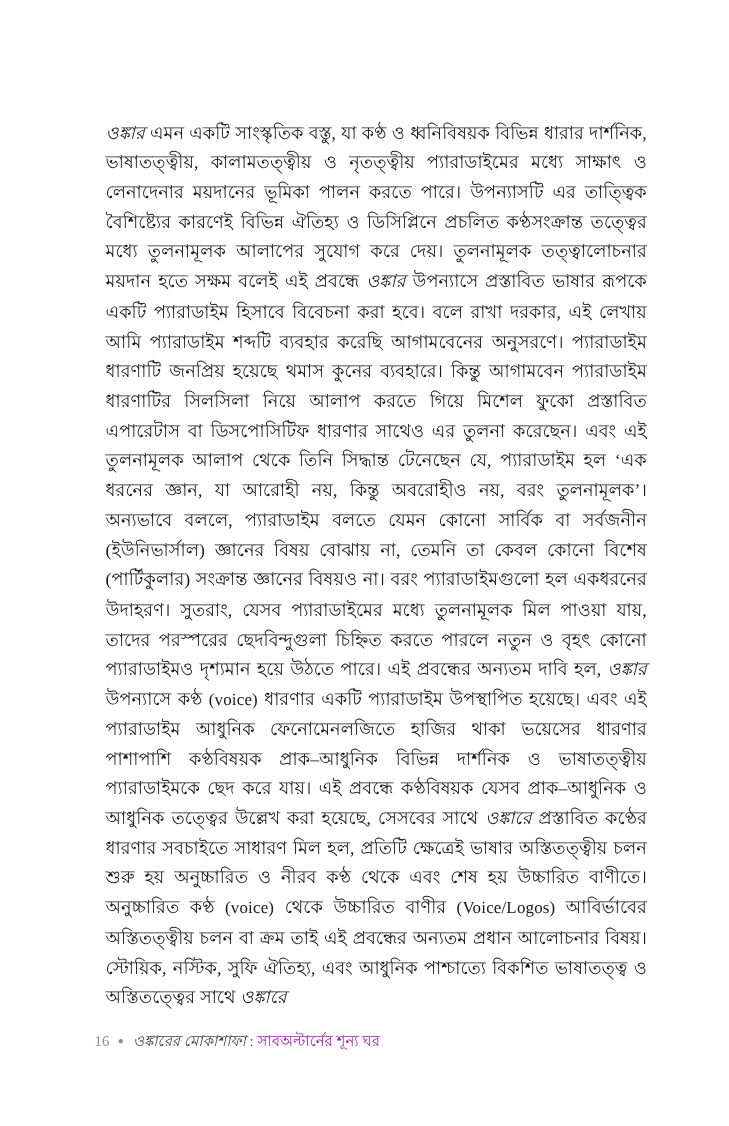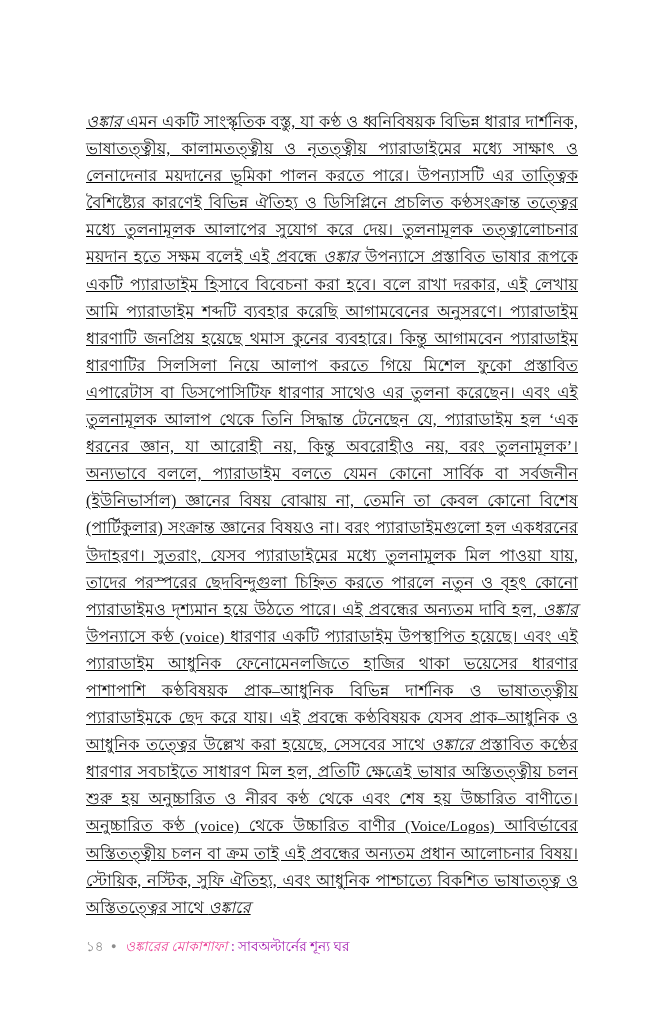--- a/index.html
+++ b/index.html
@@ -14,24 +14,23 @@
   .page {
     position: relative;
     width: 663px;
     height: 1024px;
     background: #ffffff;
     overflow: hidden;
     box-sizing: border-box;
   }
   .text-column {
     position: absolute;
-    left: 86px;
+    left: 96px;
     top: 108px;
     width: 492px;
-    text-decoration: underline;
   }
   .body-paragraph {
     margin: 0;
     padding: 0;
     font-family: "Liberation Serif", "DejaVu Serif", serif;
     font-size: 16.1px;
     line-height: 27.1px;
     color: #181818;
     text-align: justify;
     text-justify: inter-word;
@@ -76,19 +75,19 @@
 </head>
 <body>
 
 <div class="page" style="background: rgb(255, 255, 255);">
 
   <div class="text-column">
     <p class="body-paragraph" id="body-paragraph" style="color: rgb(24, 24, 24);"><span class="title-italic">ওঙ্কার</span><span> এমন একটি সাংস্কৃতিক বস্তু, যা কণ্ঠ ও ধ্বনিবিষয়ক বিভিন্ন ধারার দার্শনিক, ভাষাতত্ত্বীয়, কালামতত্ত্বীয় ও নৃতত্ত্বীয় প্যারাডাইমের মধ্যে সাক্ষাৎ ও লেনাদেনার ময়দানের ভূমিকা পালন করতে পারে। উপন্যাসটি এর তাত্ত্বিক বৈশিষ্ট্যের কারণেই বিভিন্ন ঐতিহ্য ও ডিসিপ্লিনে প্রচলিত কণ্ঠসংক্রান্ত তত্ত্বের মধ্যে তুলনামূলক আলাপের সুযোগ করে দেয়। তুলনামূলক তত্ত্বালোচনার ময়দান হতে সক্ষম বলেই এই প্রবন্ধে </span><span class="title-italic">ওঙ্কার</span><span> উপন্যাসে প্রস্তাবিত ভাষার রূপকে একটি প্যারাডাইম হিসাবে বিবেচনা করা হবে। বলে রাখা দরকার, এই লেখায় আমি প্যারাডাইম শব্দটি ব্যবহার করেছি আগামবেনের অনুসরণে। প্যারাডাইম ধারণাটি জনপ্রিয় হয়েছে থমাস কুনের ব্যবহারে। কিন্তু আগামবেন প্যারাডাইম ধারণাটির সিলসিলা নিয়ে আলাপ করতে গিয়ে মিশেল ফুকো প্রস্তাবিত এপারেটাস বা ডিসপোসিটিফ ধারণার সাথেও এর তুলনা করেছেন। এবং এই তুলনামূলক আলাপ থেকে তিনি সিদ্ধান্ত টেনেছেন যে, প্যারাডাইম হল ‘এক ধরনের জ্ঞান, যা আরোহী নয়, কিন্তু অবরোহীও নয়, বরং তুলনামূলক’। অন্যভাবে বললে, প্যারাডাইম বলতে যেমন কোনো সার্বিক বা সর্বজনীন (ইউনিভার্সাল) জ্ঞানের বিষয় বোঝায় না, তেমনি তা কেবল কোনো বিশেষ (পার্টিকুলার) সংক্রান্ত জ্ঞানের বিষয়ও না। বরং প্যারাডাইমগুলো হল একধরনের উদাহরণ। সুতরাং, যেসব প্যারাডাইমের মধ্যে তুলনামূলক মিল পাওয়া যায়, তাদের পরস্পরের ছেদবিন্দুগুলা চিহ্নিত করতে পারলে নতুন ও বৃহৎ কোনো প্যারাডাইমও দৃশ্যমান হয়ে উঠতে পারে। এই প্রবন্ধের অন্যতম দাবি হল, </span><span class="title-italic">ওঙ্কার</span><span> উপন্যাসে কণ্ঠ </span><span class="latin">(voice)</span><span> ধারণার একটি প্যারাডাইম উপস্থাপিত হয়েছে। এবং এই প্যারাডাইম আধুনিক ফেনোমেনলজিতে হাজির থাকা ভয়েসের ধারণার পাশাপাশি কণ্ঠবিষয়ক প্রাক–আধুনিক বিভিন্ন দার্শনিক ও ভাষাতত্ত্বীয় প্যারাডাইমকে ছেদ করে যায়। এই প্রবন্ধে কণ্ঠবিষয়ক যেসব প্রাক–আধুনিক ও আধুনিক তত্ত্বের উল্লেখ করা হয়েছে, সেসবের সাথে </span><span class="title-italic">ওঙ্কারে</span><span> প্রস্তাবিত কণ্ঠের ধারণার সবচাইতে সাধারণ মিল হল, প্রতিটি ক্ষেত্রেই ভাষার অস্তিতত্ত্বীয় চলন শুরু হয় অনুচ্চারিত ও নীরব কণ্ঠ থেকে এবং শেষ হয় উচ্চারিত বাণীতে। অনুচ্চারিত কণ্ঠ </span><span class="latin">(voice)</span><span> থেকে উচ্চারিত বাণীর </span><span class="latin">(Voice/Logos)</span><span> আবির্ভাবের অস্তিতত্ত্বীয় চলন বা ক্রম তাই এই প্রবন্ধের অন্যতম প্রধান আলোচনার বিষয়। স্টোয়িক, নস্টিক, সুফি ঐতিহ্য, এবং আধুনিক পাশ্চাত্যে বিকশিত ভাষাতত্ত্ব ও অস্তিতত্ত্বের সাথে </span><span class="title-italic">ওঙ্কারে</span></p>
   </div>
 
   <div class="footer" style="color: rgb(140, 140, 140);">
-    <span class="page-number" style="color: rgb(140, 140, 140);">১৪</span>
+    <span class="page-number" style="color: rgb(140, 140, 140);">16</span>
     <span class="sep" style="color: rgb(140, 140, 140);">●</span>
-    <span class="book-title" style="color: #ec4899; font-style: italic;">ওঙ্কারের মোকাশাফা</span>
+    <span class="book-title" style="color: #404040; font-style: italic;">ওঙ্কারের মোকাশাফা</span>
     <span class="chapter-rest" style="color: #a21caf;">: সাবঅল্টার্নের শূন্য ঘর</span>
   </div>
 
 </div>
 
 </body></html>

